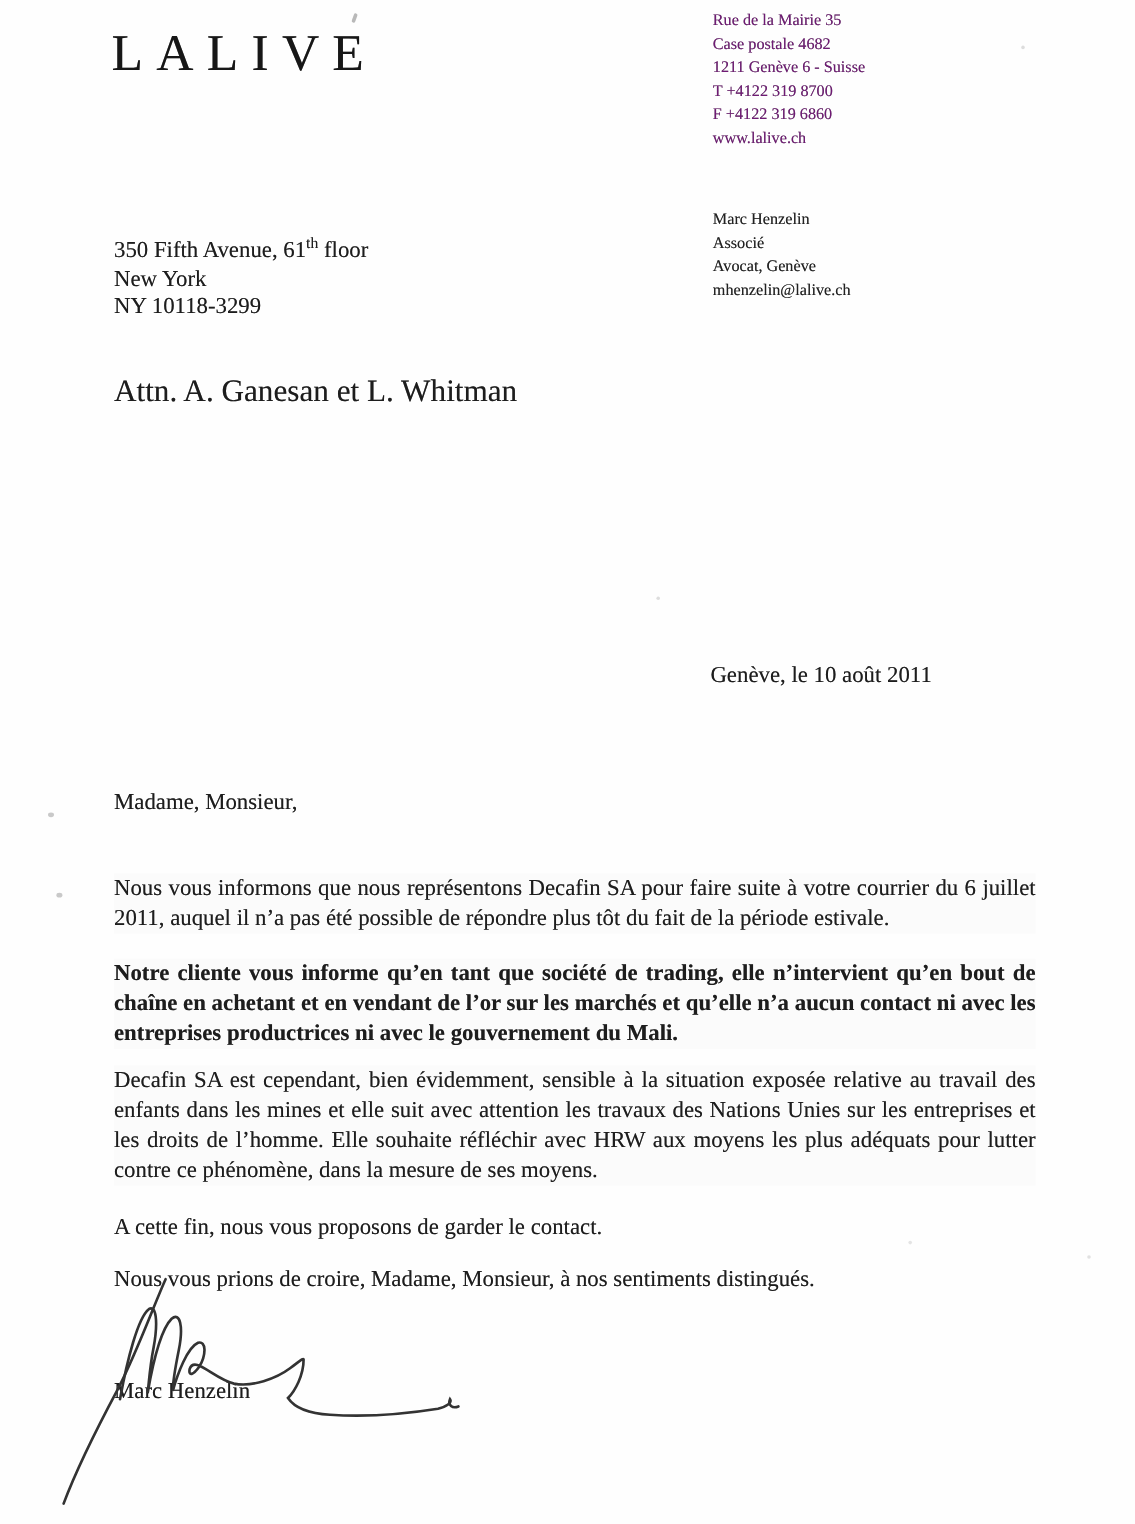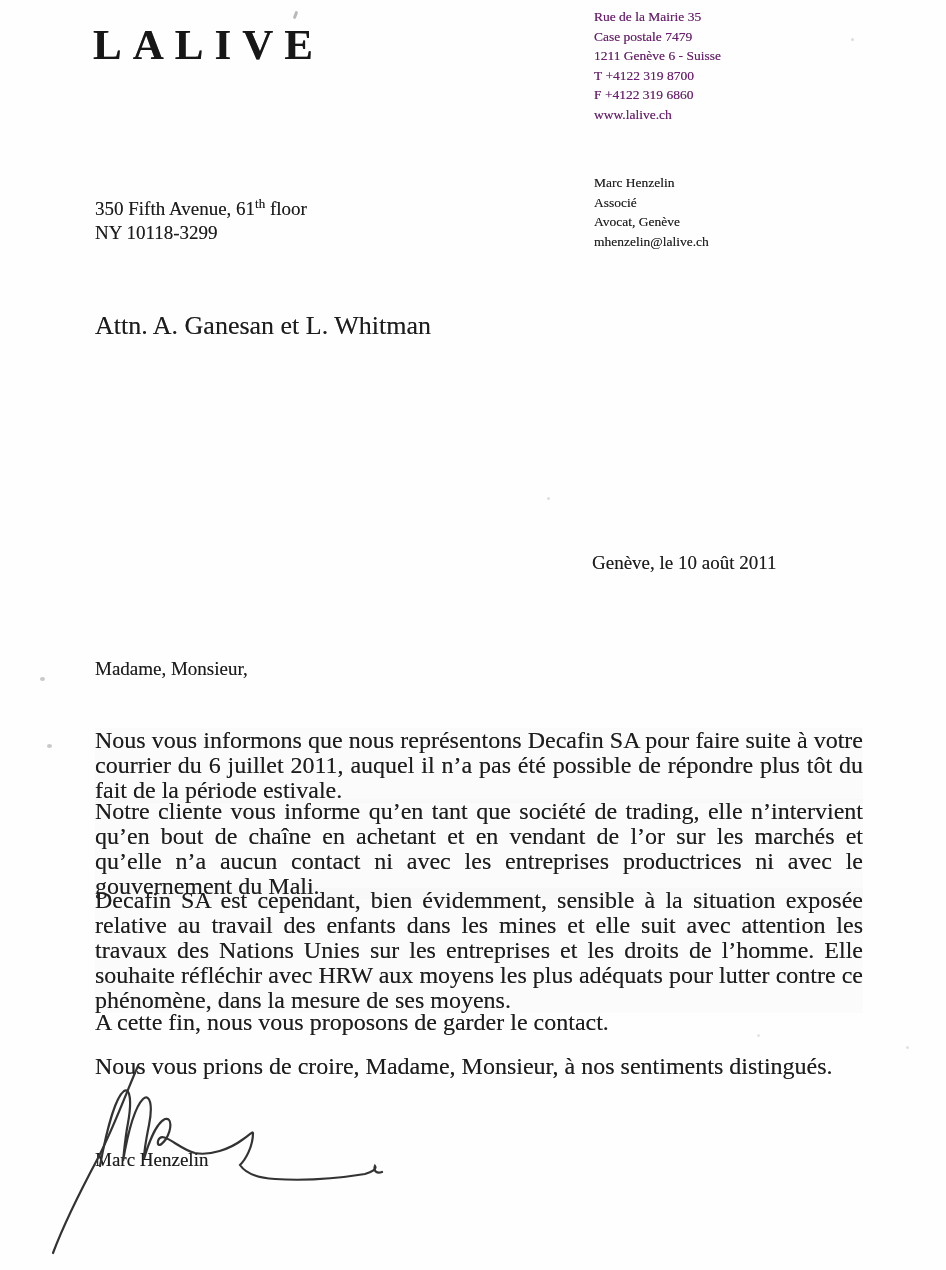--- a/index.html
+++ b/index.html
@@ -16,21 +16,21 @@
     font-family: "Liberation Serif", "DejaVu Serif", serif;
     color: #1d1d1d;
     text-shadow: 0 0 0.5px rgba(30,30,30,0.55);
   }
   .abs { position: absolute; }
 
   .logo {
     left: 93px;
     top: 20px;
     font-size: 43px;
-    font-weight: bold;
+    font-weight: normal;
     letter-spacing: 11px;
     color: #171717;
   }
 
   .lh-address {
     left: 594px;
     top: 7px;
     font-size: 13.5px;
     line-height: 19.5px;
     color: #701a75;
@@ -70,27 +70,27 @@
   .salutation {
     left: 95px;
     top: 658px;
     font-size: 19px;
   }
 
   .para {
     left: 95px;
     width: 768px;
     margin: 0;
-    font-size: 24px;
+    font-size: 19px;
     line-height: 25px;
     text-align: justify;
     background: rgba(90,90,90,0.018);
   }
   .p0 { top: 728px; }
-  .p1 { top: 799px; }
+  .p1 { top: 799px; font-weight: bold; }
   .p2 { top: 888px; }
   .p3 { top: 1010px; background: none; }
   .p4 { top: 1054px; background: none; }
 
   .signature-svg {
     left: 20px;
     top: 1053px;
     width: 400px;
     height: 215px;
     z-index: 3;
@@ -117,36 +117,37 @@
 </style>
 </head>
 <body>
 
 <div class="page">
 
   <div class="abs logo">LALIVE</div>
 
   <div class="abs lh-address">
     <div>Rue de la Mairie 35</div>
-    <div>Case postale 7479</div>
+    <div>Case postale 4682</div>
     <div>1211 Genève 6 - Suisse</div>
     <div>T +4122 319 8700</div>
     <div>F +4122 319 6860</div>
     <div>www.lalive.ch</div>
   </div>
 
   <div class="abs lh-contact">
     <div>Marc Henzelin</div>
     <div>Associé</div>
     <div>Avocat, Genève</div>
     <div>mhenzelin@lalive.ch</div>
   </div>
 
   <div class="abs recipient">
     <div><span>350 Fifth Avenue, 61</span><sup>th</sup><span> floor</span></div>
+    <div>New York</div>
     <div>NY 10118-3299</div>
   </div>
 
   <div class="abs attn">Attn. A. Ganesan et L. Whitman</div>
 
   <div class="abs dateline">Genève, le 10 août 2011</div>
 
   <div class="abs salutation">Madame, Monsieur,</div>
 
   <p class="abs para p0">Nous vous informons que nous représentons Decafin SA pour faire suite à votre courrier du 6 juillet 2011, auquel il n’a pas été possible de répondre plus tôt du fait de la période estivale.</p>

